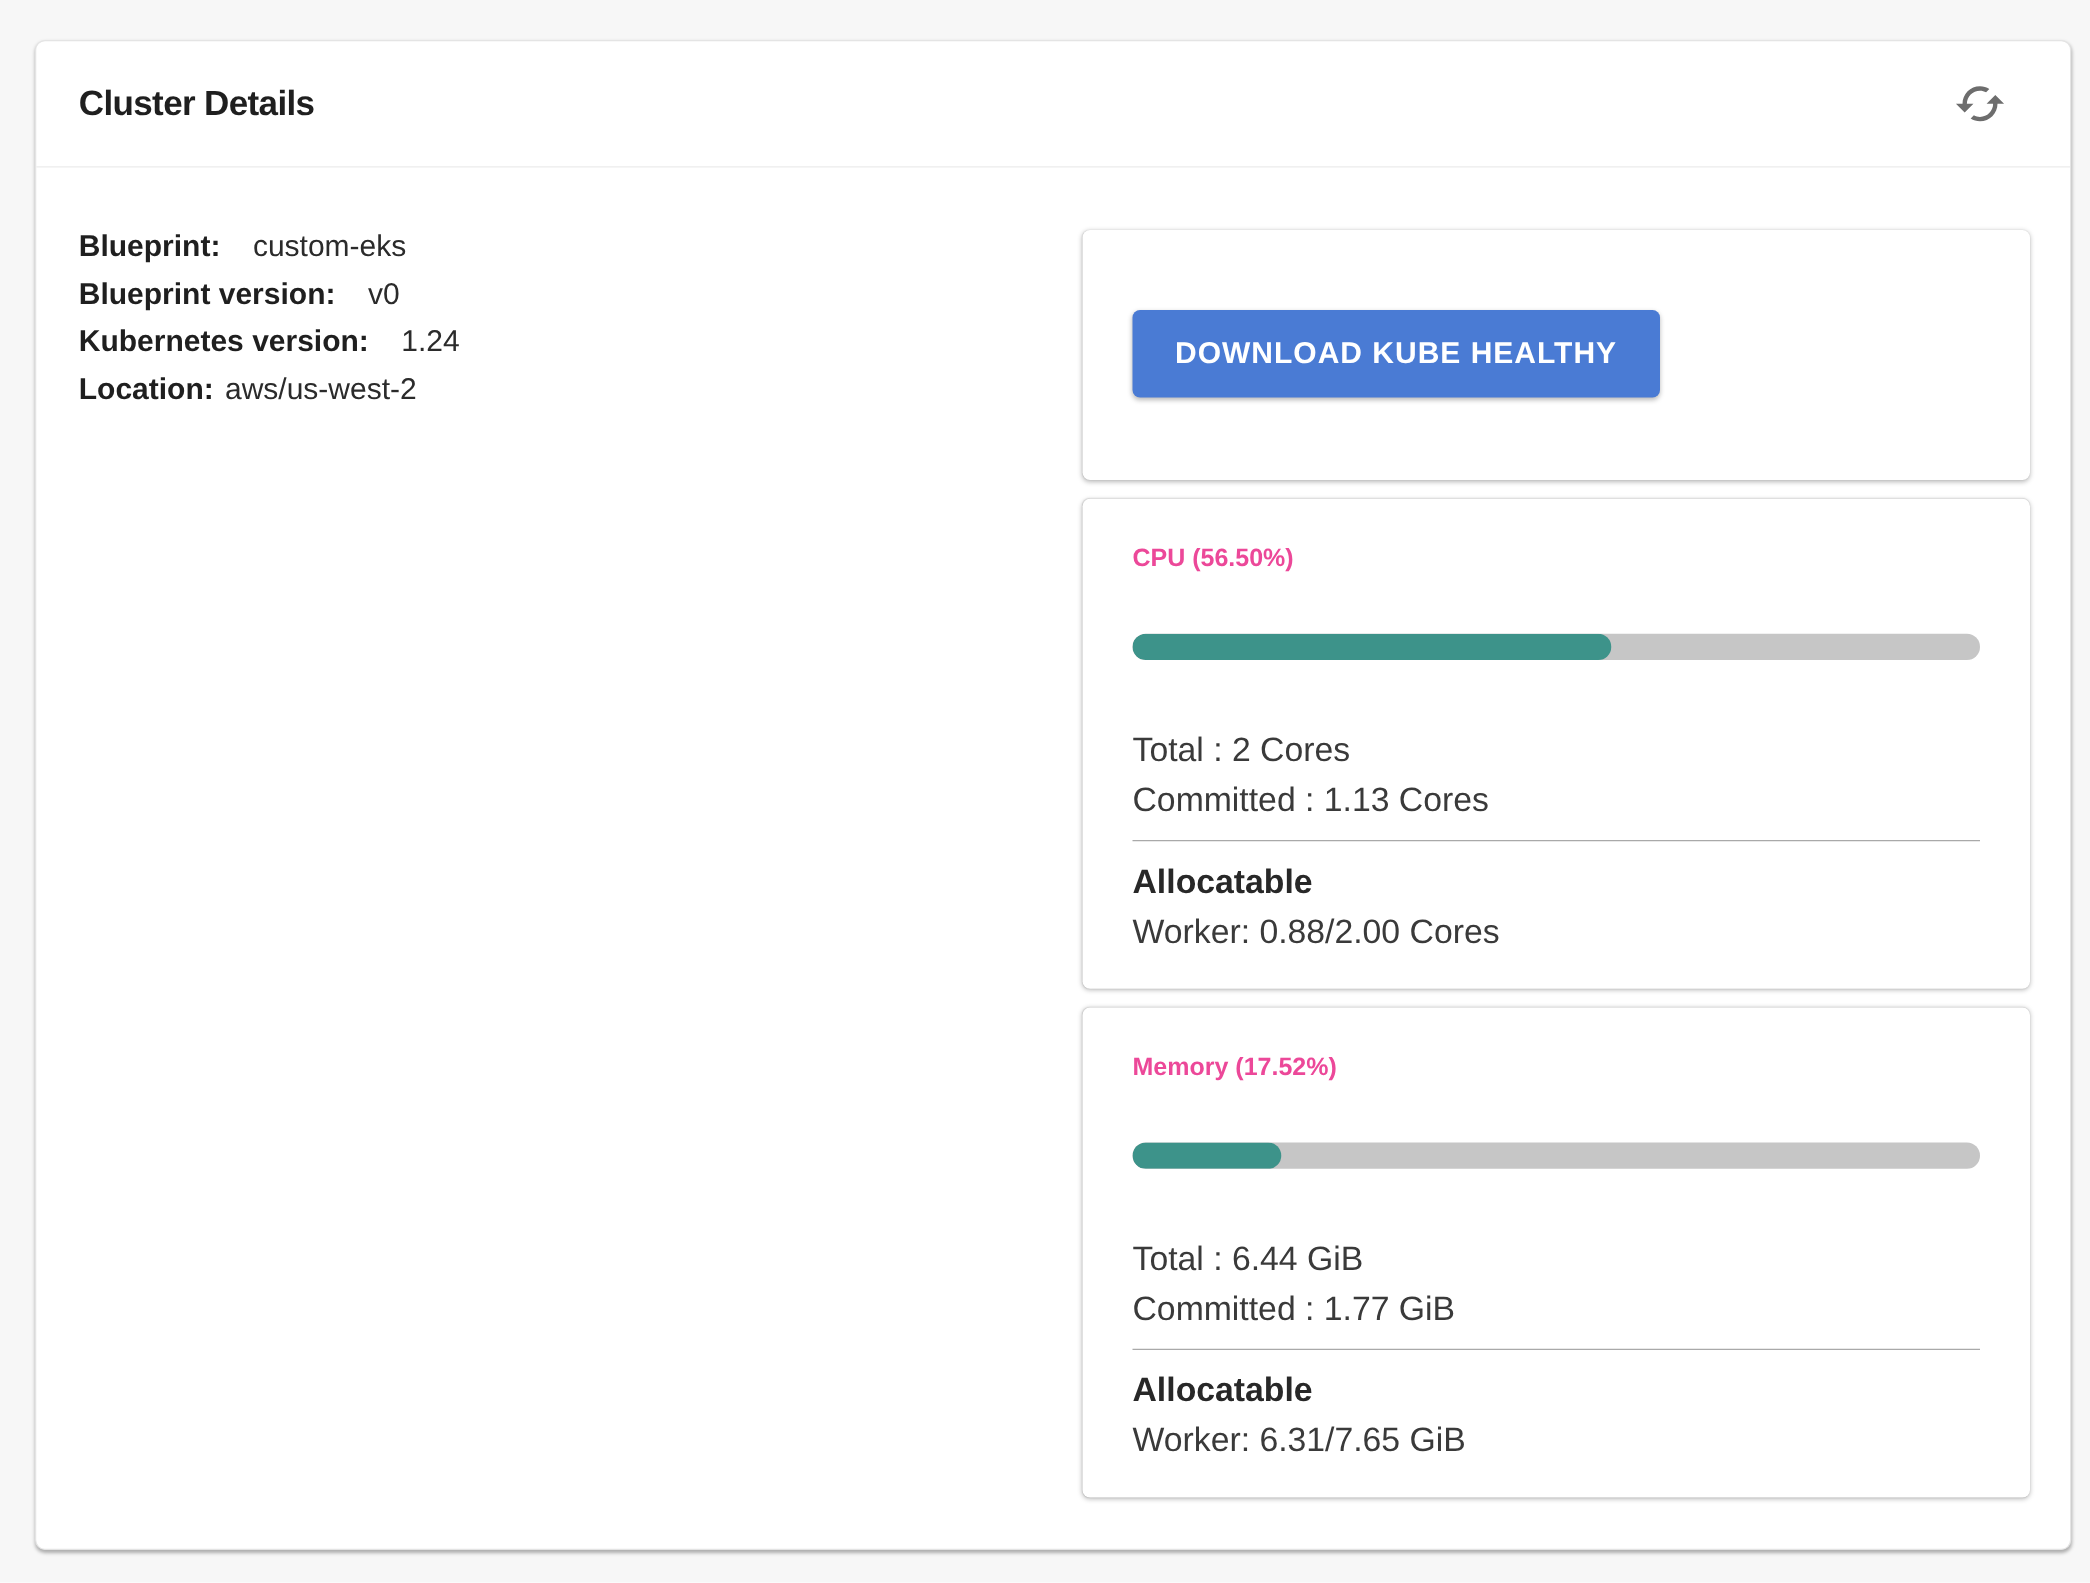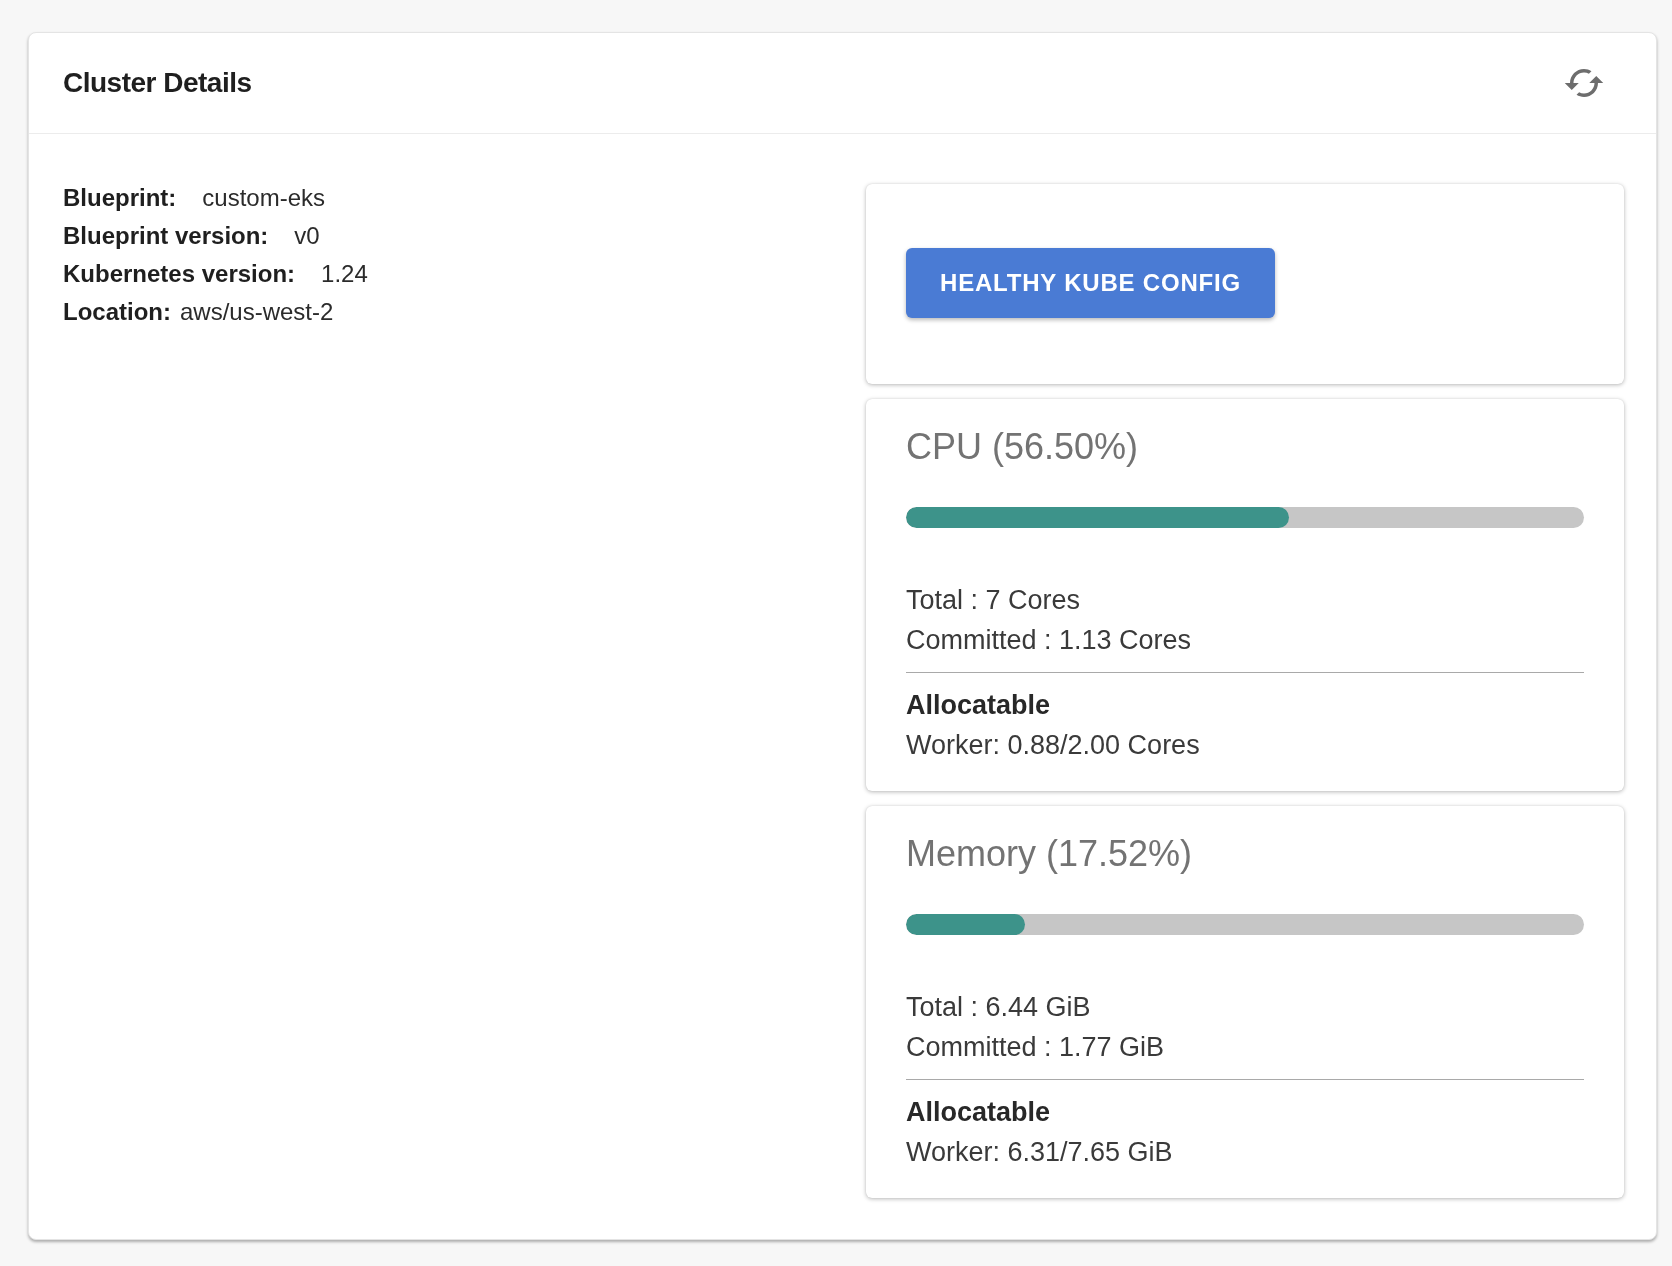--- a/index.html
+++ b/index.html
@@ -79,23 +79,23 @@
     font-weight: 700;
     letter-spacing: 0.8px;
     cursor: pointer;
     box-shadow: 0 2px 4px rgba(0,0,0,0.28);
   }
   .metric-card {
     margin-top: 15px;
     padding: 30px 40px 26px 40px;
   }
   .metric-title {
-    font-size: 36px;
-    font-weight: 400;
-    color: #737373;
+    font-size: 20px;
+    font-weight: 700;
+    color: #ec4899;
     line-height: 36px;
   }
   .progress {
     margin-top: 42px;
     height: 21px;
     border-radius: 11px;
     background: #c6c6c6;
     overflow: hidden;
   }
   .progress .fill {
@@ -138,30 +138,30 @@
         <span class="lbl">Kubernetes version:</span><span class="val">1.24</span>
       </div>
       <div class="detail-row tight">
         <span class="lbl">Location:</span><span class="val">aws/us-west-2</span>
       </div>
     </div>
 
     <div class="right-col">
 
       <div class="card status-card">
-        <button class="download-btn" style="background: rgb(74, 123, 212);">HEALTHY KUBE CONFIG</button>
+        <button class="download-btn" style="background: rgb(74, 123, 212);">DOWNLOAD KUBE HEALTHY</button>
       </div>
 
       <div class="card metric-card">
         <div class="metric-title">CPU (56.50%)</div>
         <div class="progress">
           <div class="fill" style="background: rgb(61, 147, 138); width: 56.5%;"></div>
         </div>
         <div class="metric-lines">
-          <div class="metric-line">Total : 7 Cores</div>
+          <div class="metric-line">Total : 2 Cores</div>
           <div class="metric-line">Committed : 1.13 Cores</div>
         </div>
         <hr class="card-divider">
         <div class="alloc-label">Allocatable</div>
         <div class="metric-line">Worker: 0.88/2.00 Cores</div>
       </div>
 
       <div class="card metric-card">
         <div class="metric-title">Memory (17.52%)</div>
         <div class="progress">

